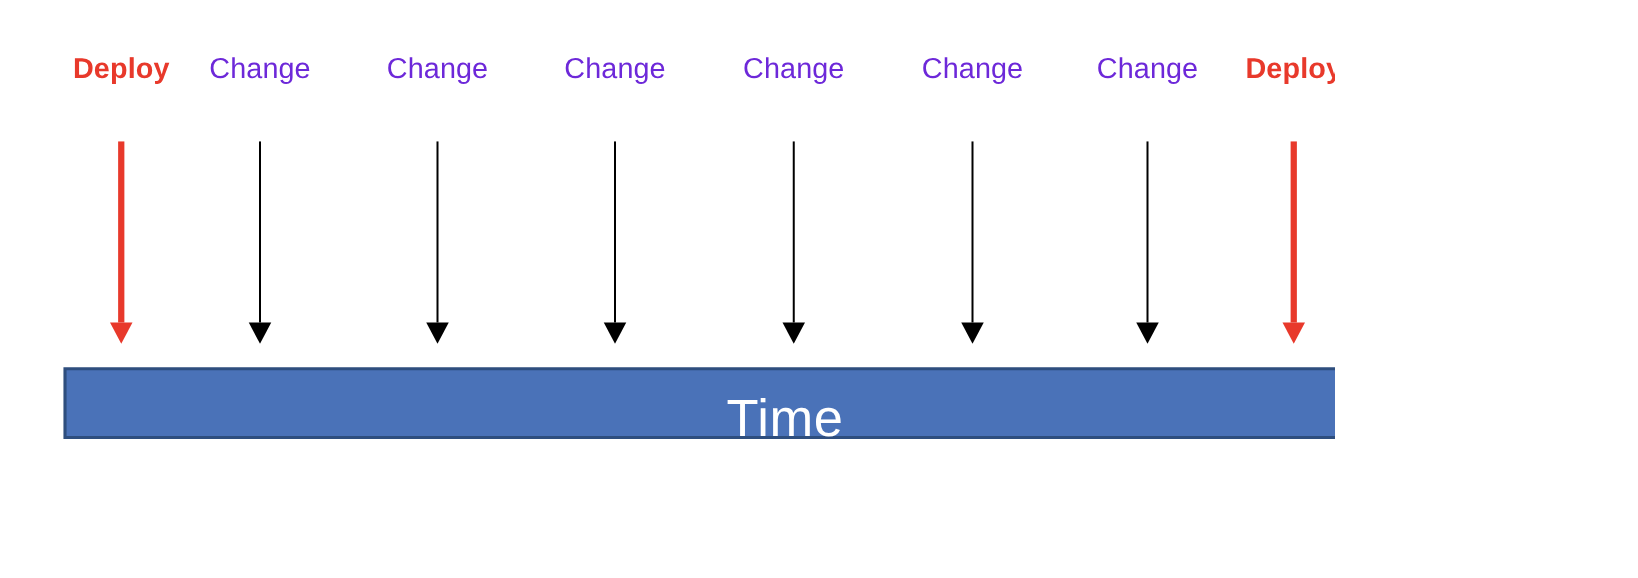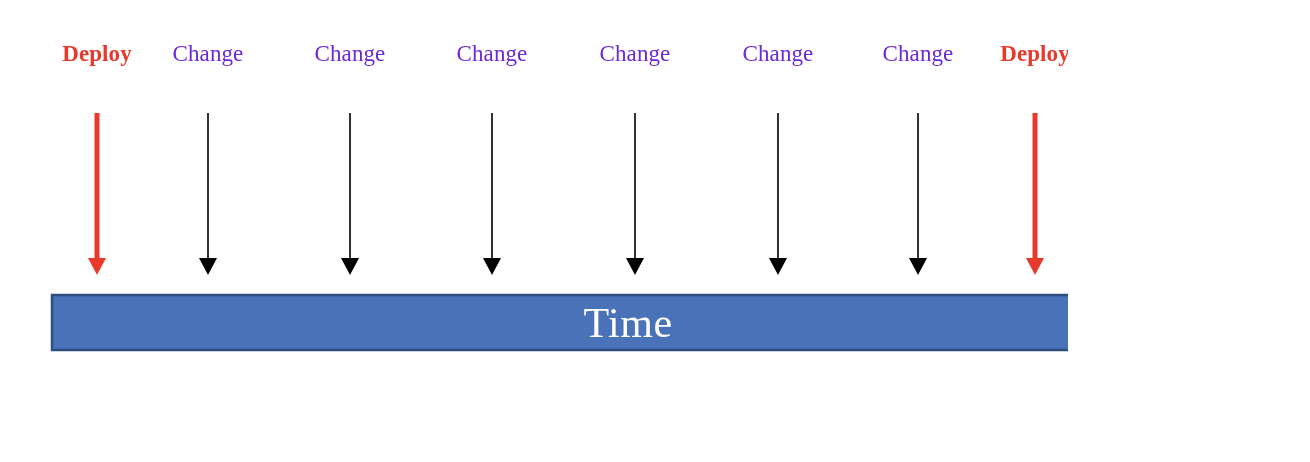--- a/index.html
+++ b/index.html
@@ -9,21 +9,20 @@
   }
   body {
     font-family: "Liberation Sans", sans-serif;
   }
   #canvas {
     position: relative;
     width: 1068px;
     height: 462px;
     background: #ffffff;
     overflow: hidden;
-    font-family: Liberation Serif, serif;
   }
 
   
   .event-label {
     position: absolute;
     top: 38px;
     transform: translateX(-50%);
     white-space: nowrap;
     font-size: 23px;
     line-height: 32px;
@@ -48,21 +47,21 @@
 
   
   .time-arrow {
     position: absolute;
     left: 50px;
     top: 270px;
   }
   .time-arrow-label {
     position: absolute;
     left: 52px;
-    top: 295px;
+    top: 307px;
     width: 1152px;
     height: 55px;
     display: flex;
     align-items: center;
     justify-content: center;
     color: #ffffff;
     font-size: 42px;
     font-weight: 300;
     letter-spacing: 0.5px;
     pointer-events: none;

